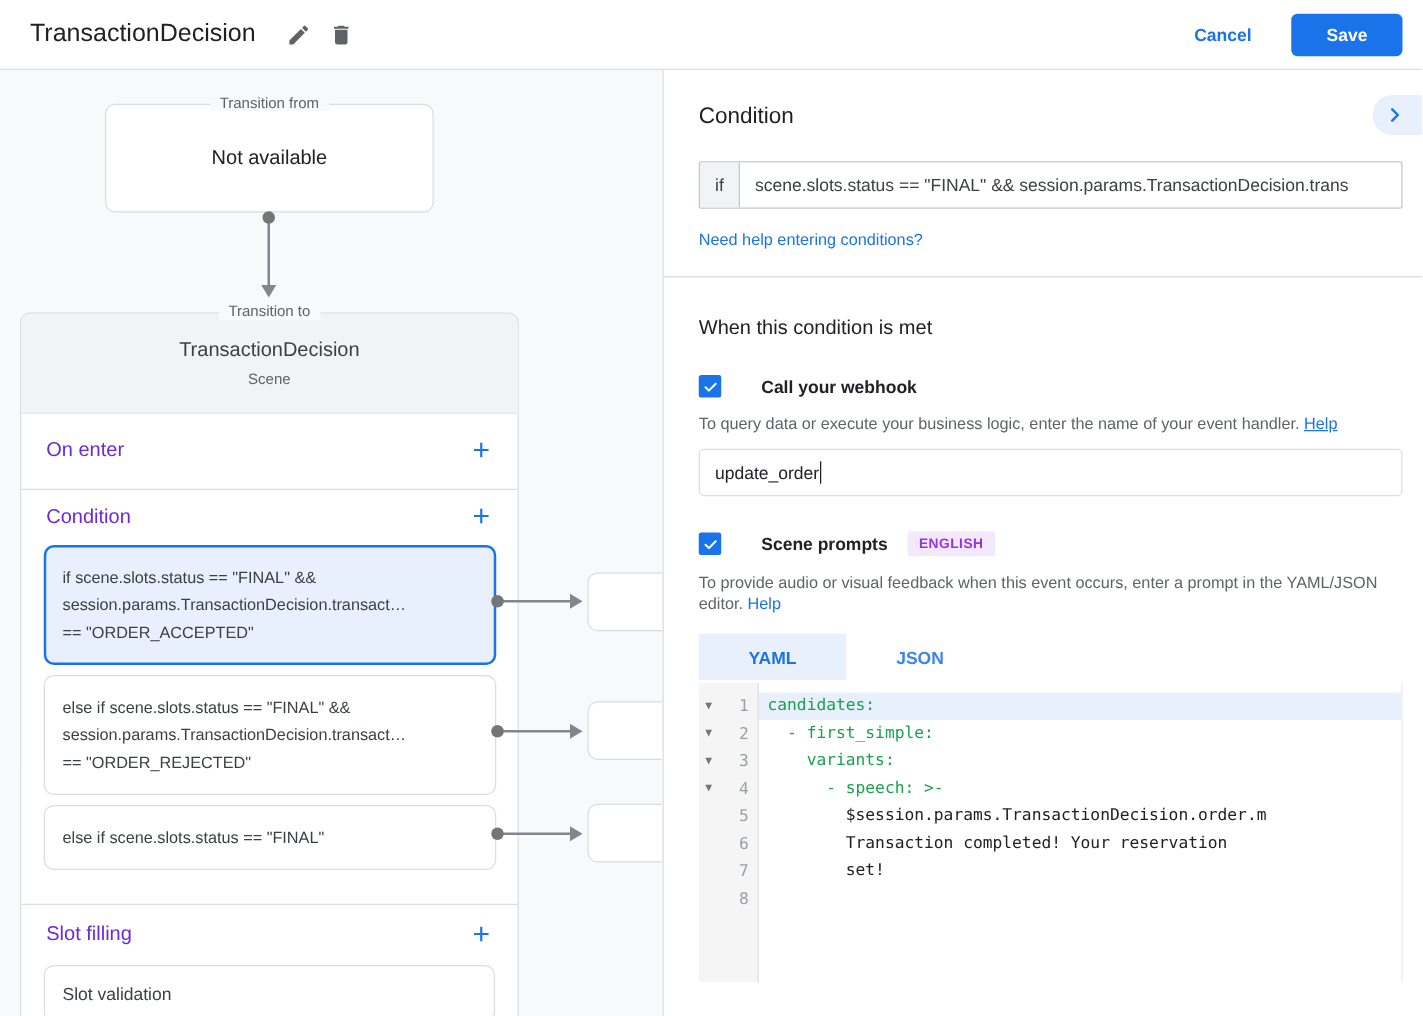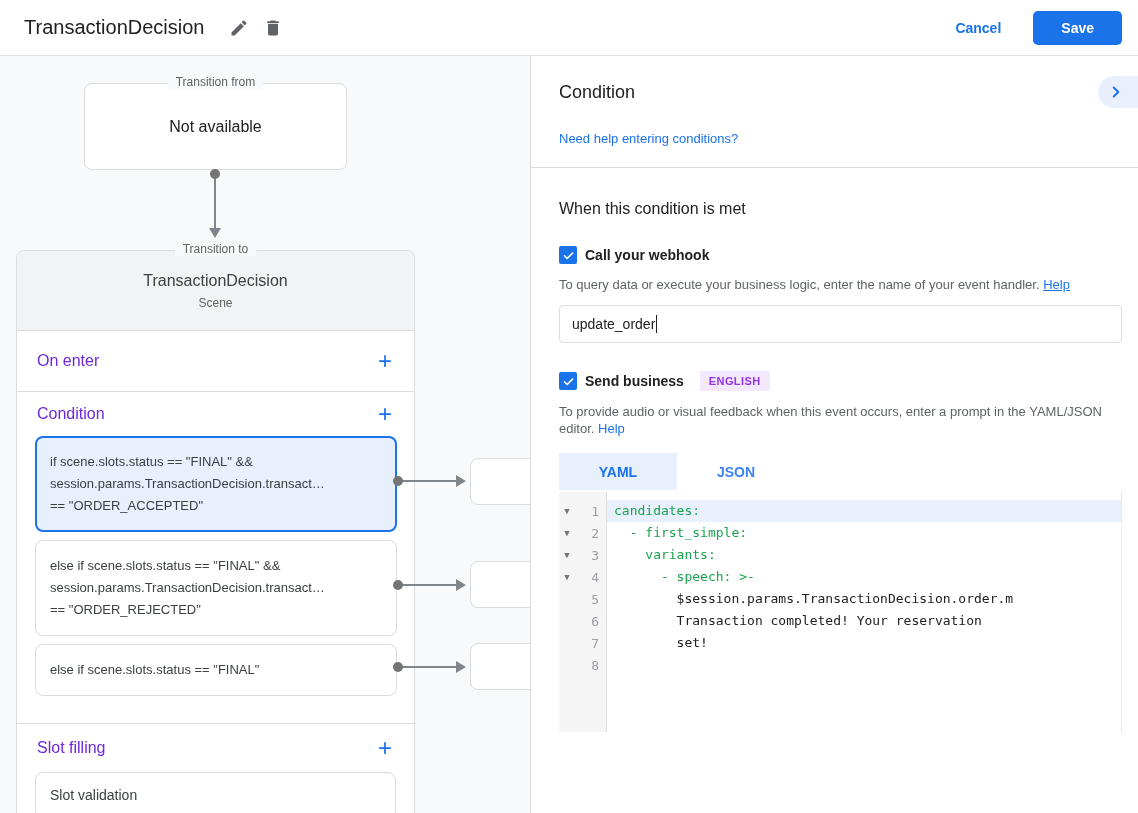--- a/index.html
+++ b/index.html
@@ -75,21 +75,21 @@
     align-items:center; justify-content:center; font-size:14px; color:#3c4043; }
   .if-value { flex:1; display:flex; align-items:center; padding:0 12px; font-size:14px; color:#3c4043;
     white-space:nowrap; overflow:hidden; }
   .link { color:#1a73e8; font-size:13px; text-decoration:none; cursor:pointer; }
   .divider { margin:20px -16px 0 -28px; border-top:1px solid #dadce0; }
 
   .panel-h2 { font-size:16px; font-weight:400; color:#202124; margin-top:32px; }
   .check-row { display:flex; align-items:center; margin-top:28px; }
   .checkbox { width:18px; height:18px; border-radius:2px; background:#1a73e8; display:flex;
     align-items:center; justify-content:center; cursor:pointer; flex:none; }
-  .check-label { font-size:14px; font-weight:700; color:#202124; margin-left:8px; cursor:default; }
+  .check-label { font-size:14px; font-weight:700; color:#202124; margin-left:32px; cursor:default; }
   .badge { margin-left:16px; background:#f3e8fd; color:#9334e6; font-size:11px; font-weight:700;
     letter-spacing:.4px; padding:4px 9px; border-radius:2px; }
   .helper { margin-top:12px; font-size:13px; color:#5f6368; line-height:17px; max-width:564px; }
   .helper .link { font-size:13px;margin-top:22px; }
   .u { text-decoration:underline; }
 
   .text-input { margin-top:12px; height:38px; border:1px solid #dadce0; border-radius:4px;
     display:flex; align-items:center; padding:0 12px; font-size:14px; color:#202124; background:#fff; cursor:text; }
   .caret { display:inline-block; width:1px; height:18px; background:#202124; margin-left:1px; vertical-align:middle; }
 
@@ -205,20 +205,24 @@
   <div class="panel">
 
     <button class="chevron-pill">
       <svg width="18" height="18" viewBox="0 0 24 24">
           <path d="M9 6l6 6-6 6" fill="none" stroke="#1a73e8" stroke-width="2.6" stroke-linecap="round" stroke-linejoin="round"></path>
         </svg>
     </button>
 
     <div class="panel-h1">Condition</div>
 
+    <div class="if-row">
+      <div class="if-prefix">if</div>
+      <div class="if-value">scene.slots.status == "FINAL" &amp;&amp; session.params.TransactionDecision.trans</div>
+    </div>
 
     <a class="link">Need help entering conditions?</a>
 
     <div class="divider"></div>
 
     <div class="panel-h2">When this condition is met</div>
 
     <div class="check-row">
       <span class="checkbox">
         <svg width="13" height="13" viewBox="0 0 24 24">
@@ -237,21 +241,21 @@
       <span>update_order</span>
       <span class="caret"></span>
     </div>
 
     <div class="check-row">
       <span class="checkbox">
         <svg width="13" height="13" viewBox="0 0 24 24">
             <path d="M4.5 12.5l5 5 10-10" fill="none" stroke="#fff" stroke-width="3" stroke-linecap="round" stroke-linejoin="round"></path>
           </svg>
       </span>
-      <span class="check-label">Send business</span>
+      <span class="check-label">Scene prompts</span>
       <span class="badge">ENGLISH</span>
     </div>
 
     <div class="helper">
       <span>To provide audio or visual feedback when this event occurs, enter a prompt in the YAML/JSON editor.</span>
       <a class="link">Help</a>
     </div>
 
     <div class="tabs">
       <div class="tab active">YAML</div>

